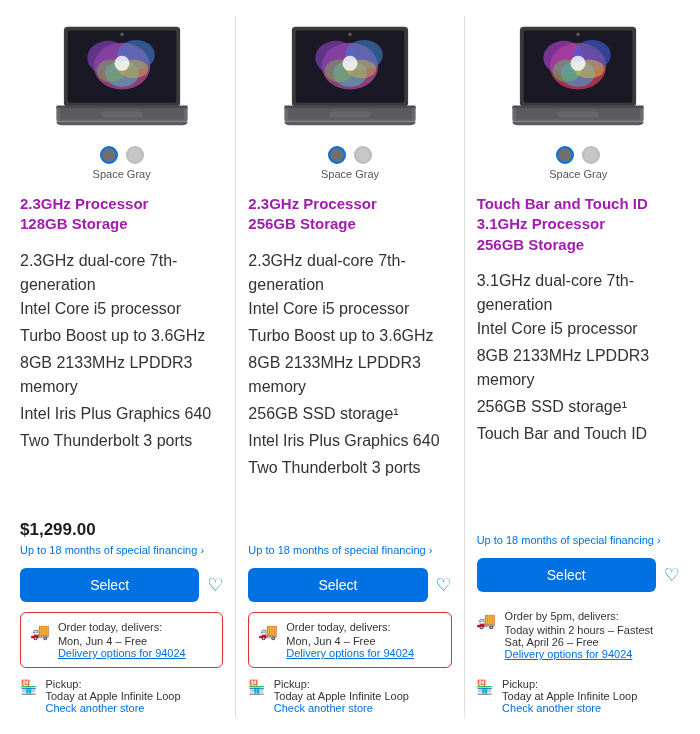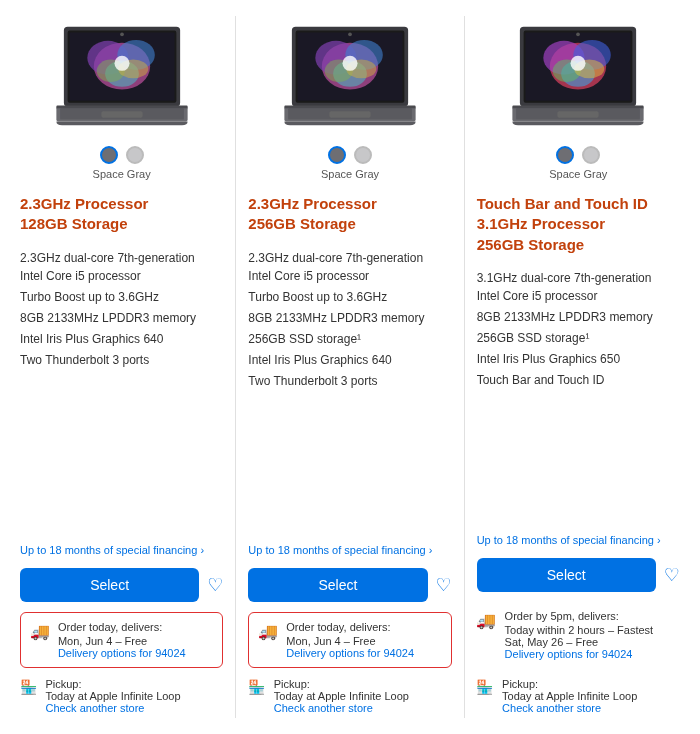--- a/index.html
+++ b/index.html
@@ -59,31 +59,31 @@
     .color-dot.silver { background: #c7c7c9; border-color: #bbb; }
     .color-label {
       text-align: center;
       font-size: 11px;
       color: #555;
       margin-bottom: 14px;
     }
     .product-title {
       font-size: 15px;
       font-weight: 600;
-      color: #c2410c;
+      color: #a21caf;
       line-height: 1.35;
       margin-bottom: 14px;
     }
     .specs-list {
       list-style: none;
       margin-bottom: 14px;
       flex-grow: 1;
     }
     .specs-list li {
-      font-size: 12px;
+      font-size: 16px;
       color: #333;
       line-height: 1.5;
       margin-bottom: 3px;
     }
     .price {
       font-size: 17px;
       font-weight: 600;
       color: #1d1d1f;
       margin-bottom: 4px;
     }
@@ -134,21 +134,21 @@
       color: #333;
       display: flex;
       gap: 8px;
     }
     .delivery-icon {
       font-size: 16px;
       flex-shrink: 0;
       margin-top: 1px;
     }
     .delivery-text .label { color: #333; margin-bottom: 2px; }
-    .delivery-text .link { color: #0071e3; cursor: pointer; }
+    .delivery-text .link { color: #0071e3; cursor: pointer; text-decoration: underline; }
     .pickup-box {
       padding: 0px 0px;
       margin-bottom: 4px;
       font-size: 11px;
       color: #333;
       display: flex;
       gap: 8px;
     }
     .pickup-icon { font-size: 14px; flex-shrink: 0; margin-top: 1px; }
     .pickup-text .link { color: #0071e3; cursor: pointer; }
@@ -194,20 +194,21 @@
     </div>
     <div class="color-label">Space Gray</div>
     <div class="product-title">2.3GHz Processor<br>128GB Storage</div>
     <ul class="specs-list">
       <li>2.3GHz dual-core 7th-generation<br>Intel Core i5 processor</li>
         <li>Turbo Boost up to 3.6GHz</li>
         <li>8GB 2133MHz LPDDR3 memory</li>
         <li>Intel Iris Plus Graphics 640</li>
         <li>Two Thunderbolt 3 ports</li>
     </ul>
+    <div class="price">$1,299.00</div>
     <div class="financing">Up to 18 months of special financing ›</div>
     <div class="select-row">
       <button class="select-btn">Select</button>
       <span class="heart-icon">♡</span>
     </div>
     <div class="delivery-box">
         <span class="delivery-icon">🚚</span>
         <div class="delivery-text">
           <div class="label">Order today, delivers:</div>
           <div>Mon, Jun 4 – Free</div>
@@ -324,34 +325,33 @@
     <div class="color-options">
       <div class="color-dot space-gray selected"></div>
       <div class="color-dot silver"></div>
     </div>
     <div class="color-label">Space Gray</div>
     <div class="product-title">Touch Bar and Touch ID<br>3.1GHz Processor<br>256GB Storage</div>
     <ul class="specs-list">
       <li>3.1GHz dual-core 7th-generation<br>Intel Core i5 processor</li>
         <li>8GB 2133MHz LPDDR3 memory</li>
         <li>256GB SSD storage¹</li>
-        <li>Intel Iris Plus Graphics 650</li>
         <li>Touch Bar and Touch ID</li>
     </ul>
     <div class="financing">Up to 18 months of special financing ›</div>
     <div class="select-row">
       <button class="select-btn">Select</button>
       <span class="heart-icon">♡</span>
     </div>
     <div class="delivery-box-plain">
         <span class="delivery-icon">🚚</span>
         <div class="delivery-text">
           <div class="label">Order by 5pm, delivers:</div>
           <div style="white-space:pre-line">Today within 2 hours – Fastest
-Sat, May 26 – Free</div>
+Sat, April 26 – Free</div>
           <div class="link">Delivery options for 94024</div>
         </div>
       </div>
     <div class="pickup-box">
       <span class="pickup-icon">🏪</span>
       <div class="pickup-text">
         <div>Pickup:</div>
         <div>Today at Apple Infinite Loop</div>
         <div class="link">Check another store</div>
       </div>

